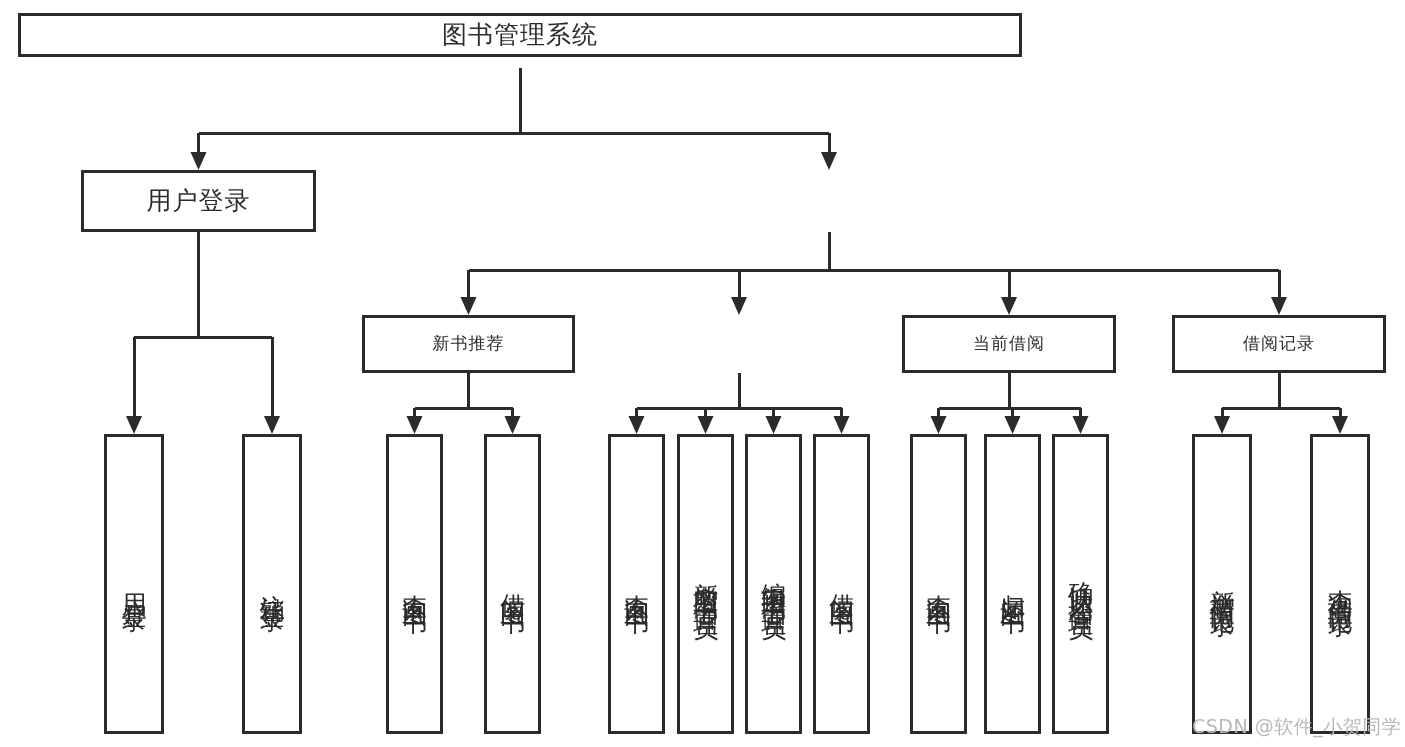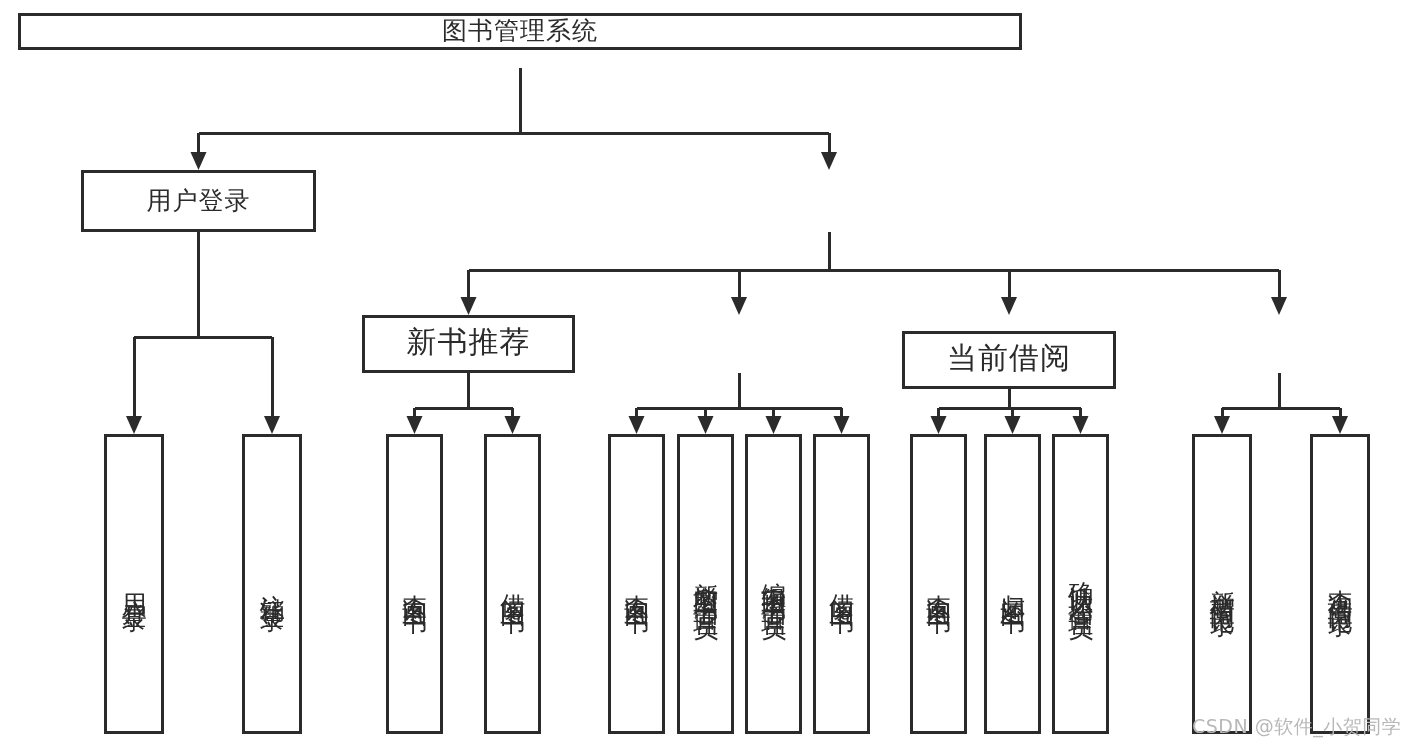--- a/index.html
+++ b/index.html
@@ -28,21 +28,21 @@
     color: #2b2b2b;
   }
   .node .label {
     font-size: 24px;
     line-height: 1.15;
     letter-spacing: 1px;
     white-space: nowrap;
   }
   .node.root .label { font-size: 25px; }
   .node.lvl2 .label { font-size: 25px; }
-  .node.lvl3 .label { font-size: 30px; font-family: Liberation Mono, monospace; }
+  .node.lvl3 .label { font-size: 17px; }
 
   .leaf {
     position: absolute;
     box-sizing: border-box;
     border: 3px solid #2b2b2b;
     background: #ffffff;
     display: flex;
     align-items: center;
     justify-content: center;
     padding: 6px 2px;
@@ -118,33 +118,36 @@
       <line x1="1080.5" y1="408" x2="1080.5" y2="416" stroke="#2b2b2b" stroke-width="3" shape-rendering="crispEdges"></line>
       <path d="M 1072.5 416 L 1088.5 416 L 1080.5 434 Z" fill="#2b2b2b"></path>
       <line x1="1279" y1="373" x2="1279" y2="408" stroke="#2b2b2b" stroke-width="3" shape-rendering="crispEdges"></line>
       <line x1="1222" y1="408" x2="1340" y2="408" stroke="#2b2b2b" stroke-width="3" shape-rendering="crispEdges"></line>
       <line x1="1222" y1="408" x2="1222" y2="416" stroke="#2b2b2b" stroke-width="3" shape-rendering="crispEdges"></line>
       <path d="M 1214 416 L 1230 416 L 1222 434 Z" fill="#2b2b2b"></path>
       <line x1="1340" y1="408" x2="1340" y2="416" stroke="#2b2b2b" stroke-width="3" shape-rendering="crispEdges"></line>
       <path d="M 1332 416 L 1348 416 L 1340 434 Z" fill="#2b2b2b"></path>
     </svg>
 
-  <div class="node root" id="node-root" style="left: 18px; top: 13px; width: 1004px; height: 37px;">
+  <div class="node root" id="node-root" style="left: 18px; top: 13px; width: 1004px; height: 44px;">
     <span class="label">图书管理系统</span>
   </div>
 
   <div class="node lvl2" id="node-l2-0" style="left: 81px; top: 170px; width: 235px; height: 62px;">
     <span class="label">用户登录</span>
   </div>
 
   <div class="node lvl3" id="node-l3-0" style="left: 362px; top: 315px; width: 213px; height: 58px;">
     <span class="label">新书推荐</span>
   </div>
-  <div class="node lvl3" id="node-l3-2" style="left: 902px; top: 331px; width: 214px; height: 58px;">
+  <div class="node lvl3" id="node-l3-2" style="left: 902px; top: 315px; width: 214px; height: 58px;">
     <span class="label">当前借阅</span>
+  </div>
+  <div class="node lvl3" id="node-l3-3" style="left: 1172px; top: 315px; width: 214px; height: 58px;">
+    <span class="label">借阅记录</span>
   </div>
 
   <div class="leaf" id="leaf-0" style="left: 104px; top: 434px; width: 60px; height: 300px;">
     <span class="vlabel">用户登录</span>
   </div>
   <div class="leaf" id="leaf-1" style="left: 242px; top: 434px; width: 60px; height: 300px;">
     <span class="vlabel">注销登录</span>
   </div>
   <div class="leaf" id="leaf-2" style="left: 386px; top: 434px; width: 57px; height: 300px;">
     <span class="vlabel">查询图书</span>

